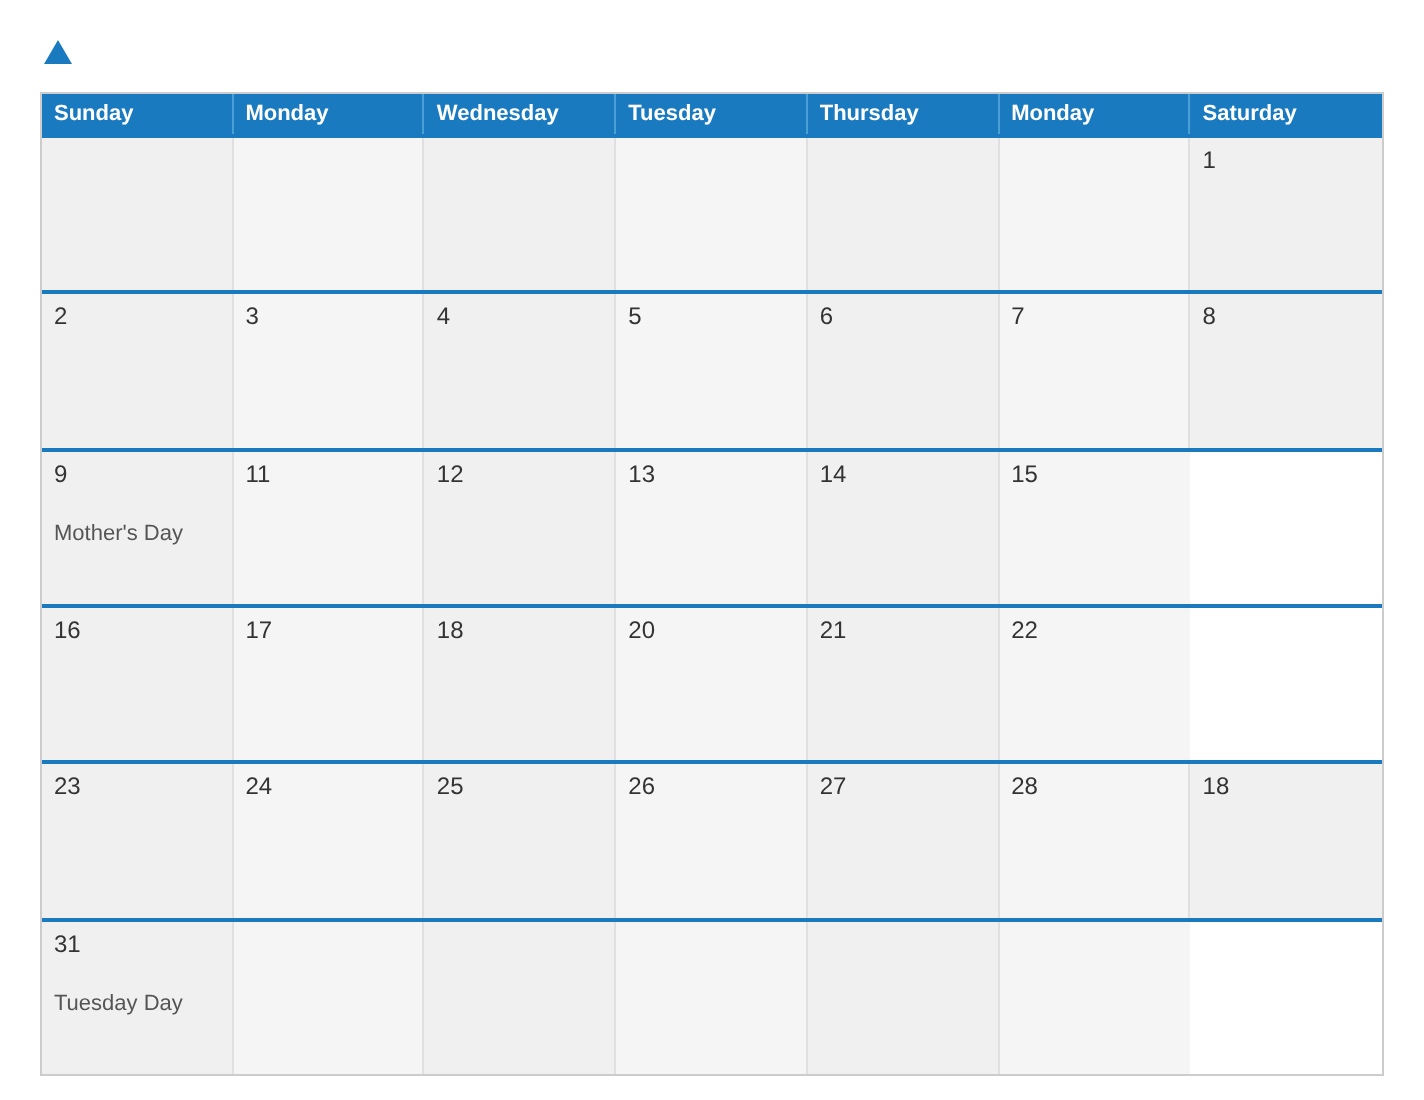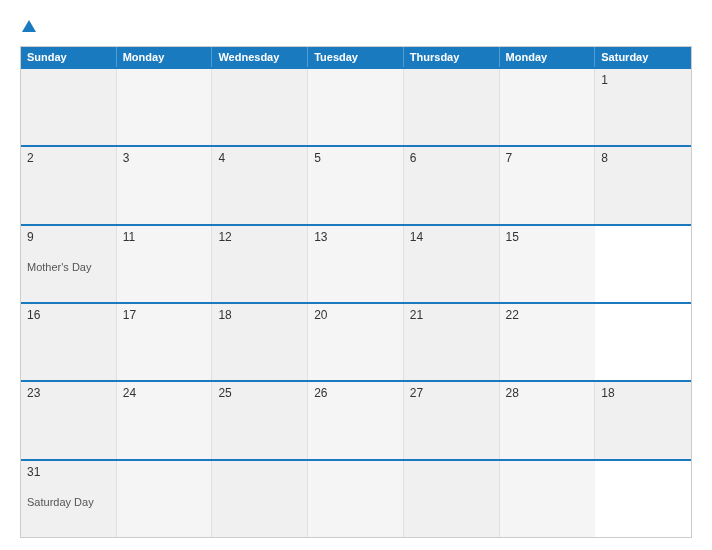--- a/index.html
+++ b/index.html
@@ -257,21 +257,21 @@
           <div class="cal-cell">
             <span class="day-num">28</span>
           </div>
           <div class="cal-cell">
             <span class="day-num">18</span>
           </div>
         </div>
         <div class="cal-row">
           <div class="cal-cell">
             <span class="day-num">31</span>
-            <span class="event-label">Saturday Day</span>
+            <span class="event-label">Tuesday Day</span>
           </div>
           <div class="cal-cell empty"></div>
           <div class="cal-cell empty"></div>
           <div class="cal-cell empty"></div>
           <div class="cal-cell empty"></div>
           <div class="cal-cell empty"></div>
         </div>
       </div>
   </div>
 </div>

